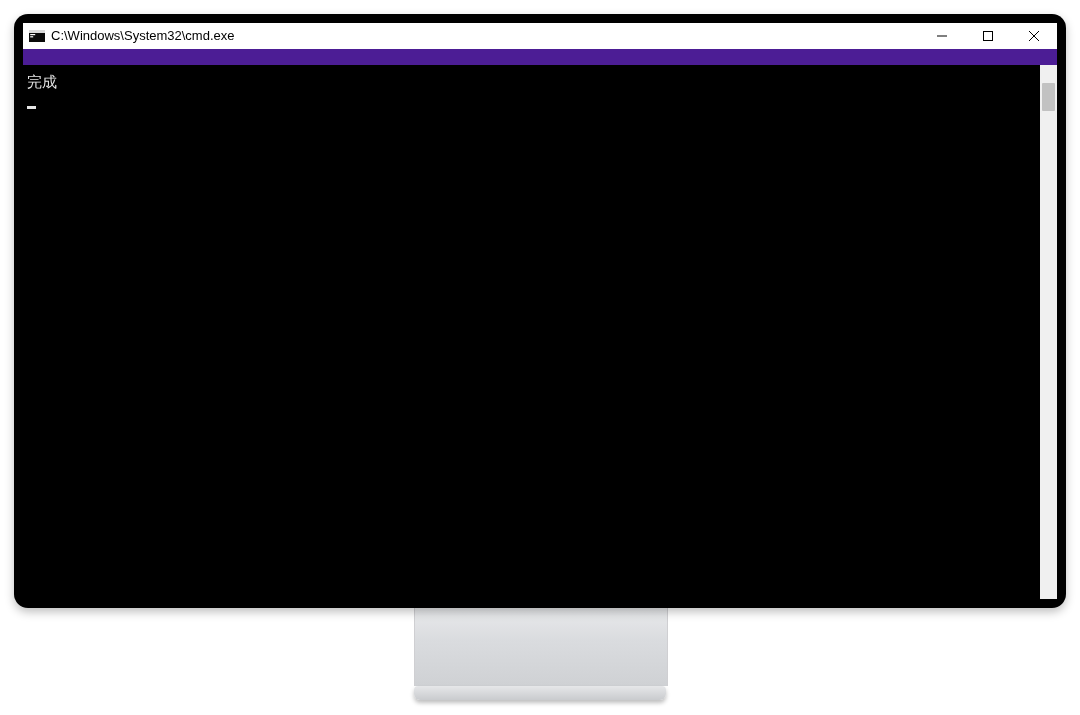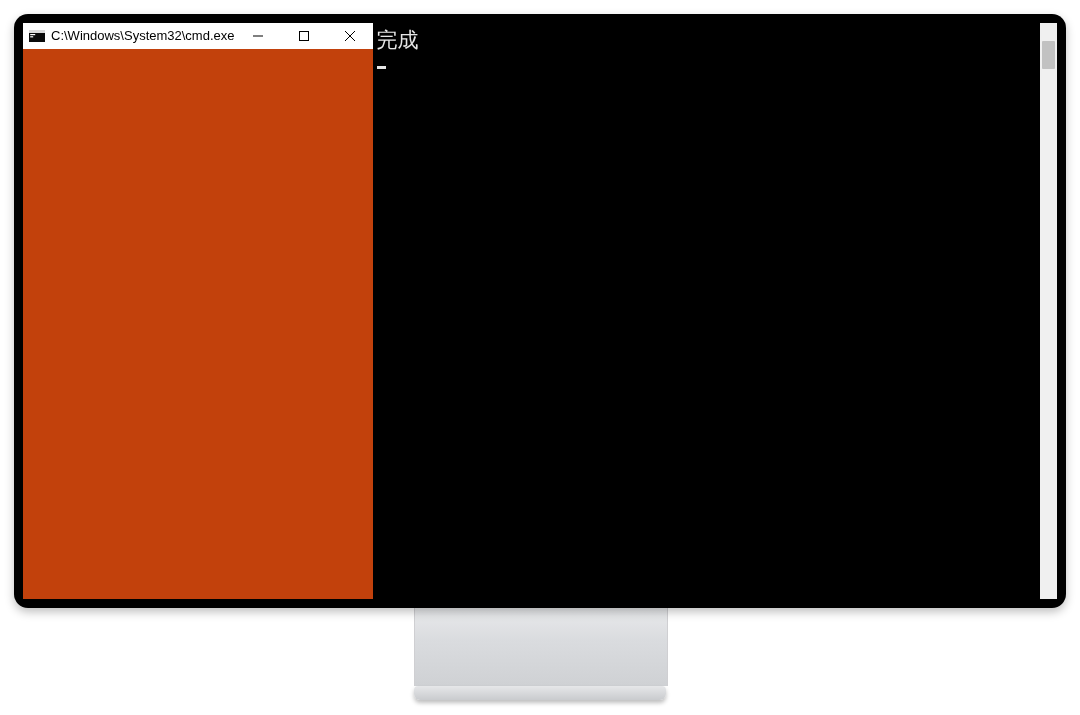--- a/index.html
+++ b/index.html
@@ -23,23 +23,24 @@
     border-radius:14px;
     box-shadow:0 4px 10px rgba(0,0,0,.25);
     overflow:hidden;
   }
   .screen{
     position:absolute;
     left:9px;
     top:9px;
     right:9px;
     bottom:9px;
-    background:#c2410c;
-    display:flex;
-    flex-direction:row;
+    background:#4c1d95;
+    display:flex;
+    flex-direction:column;
+    gap:16px;
   }
 
   
   .title-bar{
     height:26px;
     background:#ffffff;
     display:flex;
     align-items:center;
     font-size:13px;
     color:#000;
@@ -77,21 +78,21 @@
     flex:1;
     background:#fff;
   }
   .console{
     position:absolute;
     left:0;top:0;bottom:0;
     right:17px;             
     background:#000;
     color:#e6e6e6;
     font-family:Consolas,"Courier New",monospace;
-    font-size:21px;
+    font-size:15px;
     line-height:22px;
     padding:8px 4px 4px 4px;
     white-space:pre;
     overflow:hidden;
   }
   .cursor{
     display:inline-block;
     width:9px;
     height:3px;
     background:#e6e6e6;

